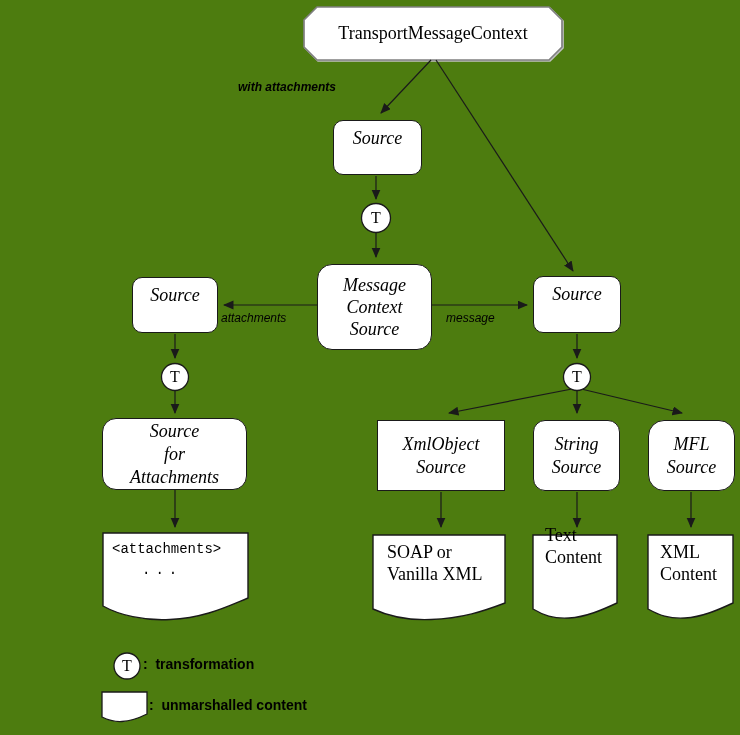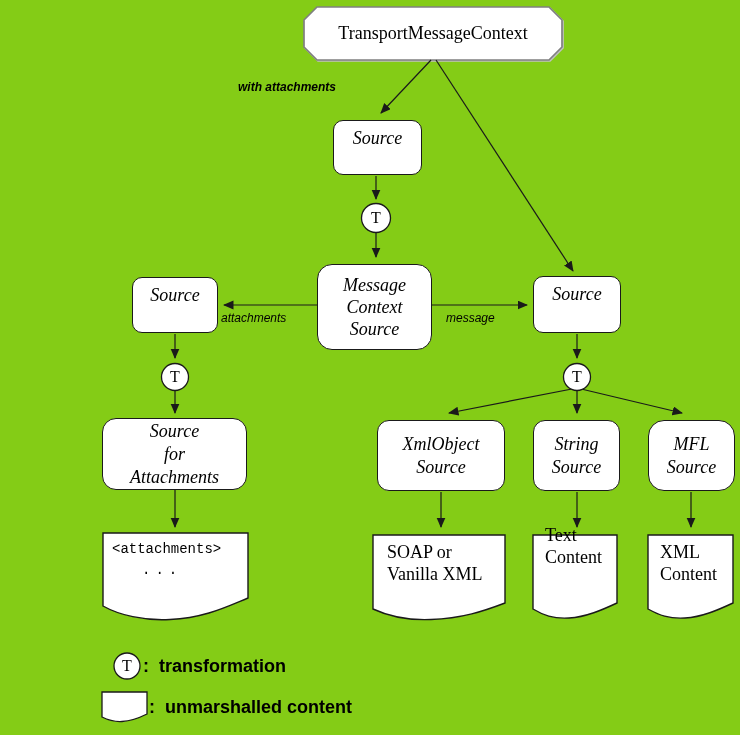--- a/index.html
+++ b/index.html
@@ -1,17 +1,17 @@
 <!DOCTYPE html>
 <html><head>
 <meta charset="utf-8">
 <style>
   html,body { margin:0; padding:0; background:#ffffff; }
   .stage {
-    position:relative; width:740px; height:735px; background:#84cc16;
+    position:relative; width:740px; height:735px; background:#4d7c0f;
     font-family:"Liberation Serif", serif; color:#000; overflow:hidden;
   }
   svg.layer { position:absolute; left:0; top:0; }
   .node {
     position:absolute; box-sizing:border-box; background:#fff;
     border:1.4px solid #1a1a1a; display:flex; flex-direction:column;
     align-items:center; justify-content:center; text-align:center;
     font-size:18px; line-height:22px;font-style:italic;
   }
   .node.top-align { justify-content:flex-start; padding-top:6px; }
@@ -29,21 +29,21 @@
     font-style:italic; font-size:12px; white-space:nowrap;
   }
   .edge-label.bold { font-weight:bold; }
   .doc-text { position:absolute; font-size:18px; line-height:22px; text-align:left; }
   .doc-text.mono {
     font-family:"Liberation Mono", monospace; font-size:14px; line-height:21px;
   }
   .doc-text.mono .dots { margin-left:30px; letter-spacing:5px; }
   .legend-label {
     position:absolute; font-family:"Liberation Sans", sans-serif;
-    font-weight:bold; font-size:18px; white-space:pre;
+    font-weight:bold; font-size:14px; white-space:pre;
   }
 </style>
 </head>
 <body>
 
 <div class="stage">
 
   <svg class="layer" width="740" height="735" viewBox="0 0 740 735">
     <defs>
       <marker id="ah" markerWidth="12" markerHeight="10" refX="9.5" refY="4.5" orient="auto" markerUnits="userSpaceOnUse">
@@ -107,21 +107,21 @@
   <div class="node top-align" style="left:533px;top:276px;width:88px;height:57px;border-radius:10px">
     <span>Source</span>
   </div>
 
   <div class="node" style="left:102px;top:418px;width:145px;height:72px;border-radius:14px;line-height:23px">
     <span>Source</span>
     <span>for</span>
     <span>Attachments</span>
   </div>
 
-  <div class="node" style="left:377px;top:420px;width:128px;height:71px;border-radius:12px;line-height:23px">
+  <div class="node" style="left:377px;top:420px;width:128px;height:71px;border-radius:0;line-height:23px">
     <span>XmlObject</span>
     <span>Source</span>
   </div>
 
   <div class="node" style="left:533px;top:420px;width:87px;height:71px;border-radius:12px;line-height:23px">
     <span>String</span>
     <span>Source</span>
   </div>
 
   <div class="node" style="left:648px;top:420px;width:87px;height:71px;border-radius:16px;line-height:23px">

